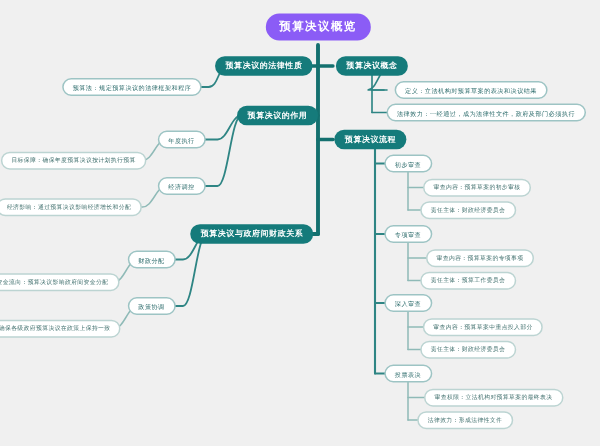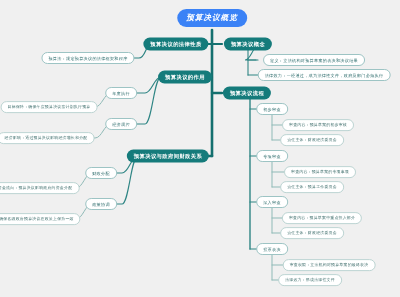--- a/index.html
+++ b/index.html
@@ -16,28 +16,27 @@
     position:absolute;
     box-sizing:border-box;
     display:flex;align-items:center;justify-content:center;
     white-space:nowrap;
     border-radius:9px;
     transform:translate(-50%,-50%);
     letter-spacing:.2px;
   }
   
   .n-root{
-    background:#3b82f6;
+    background:#8b5cf6;
     color:#ffffff;
     font-size:7.6px;
     font-weight:bold;
     border-radius:10px;
     padding:4px 9px;
     letter-spacing:1px;
-    font-style:italic;
   }
   
   .n-l1{
     background:#157b7b;
     color:#ffffff;
     font-size:5.3px;
     font-weight:bold;
     border-radius:8px;
     padding:3px 7px;
     letter-spacing:.4px;

